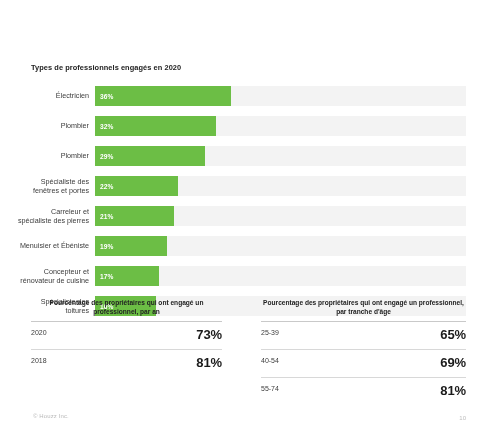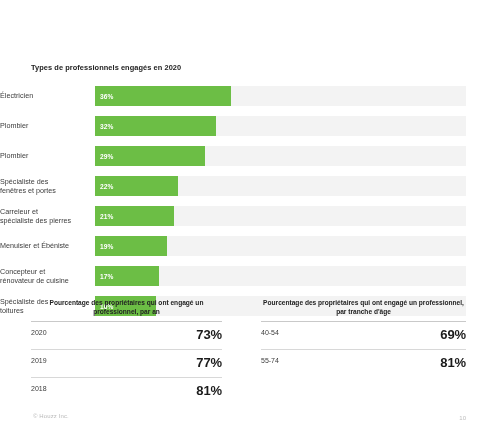--- a/index.html
+++ b/index.html
@@ -46,20 +46,21 @@
     position: relative;
     height: 20px;
     margin-bottom: 10px;
   }
   .bar-label {
     position: absolute;
     left: 0;
     width: 89px;
     top: 50%;
     transform: translateY(-50%);
+    text-align: right;
     font-size: 7.2px;
     line-height: 9.2px;
     color: #3b3b3b;
     white-space: pre-line;
   }
   .bar-track {
     position: absolute;
     left: 95px;
     right: 14px;
     top: 0;
@@ -228,31 +229,31 @@
     </div>
 
   <div class="tables">
       <div class="stat-table left">
         <div class="stat-heading">Pourcentage des propriétaires qui ont engagé un professionnel, par an</div>
         <div class="stat-row">
           <span class="stat-key">2020</span>
           <span class="stat-val">73%</span>
         </div>
         <div class="stat-row">
-          <span class="stat-key">2019</span>
-          <span class="stat-val">77%</span>
-        </div>
-        <div class="stat-row">
           <span class="stat-key">2018</span>
           <span class="stat-val">81%</span>
         </div>
       </div>
       <div class="stat-table right">
         <div class="stat-heading">Pourcentage des propriétaires qui ont engagé un professionnel, par tranche d'âge</div>
         <div class="stat-row">
+          <span class="stat-key">25-39</span>
+          <span class="stat-val">65%</span>
+        </div>
+        <div class="stat-row">
           <span class="stat-key">40-54</span>
           <span class="stat-val">69%</span>
         </div>
         <div class="stat-row">
           <span class="stat-key">55-74</span>
           <span class="stat-val">81%</span>
         </div>
       </div>
     </div>
 

